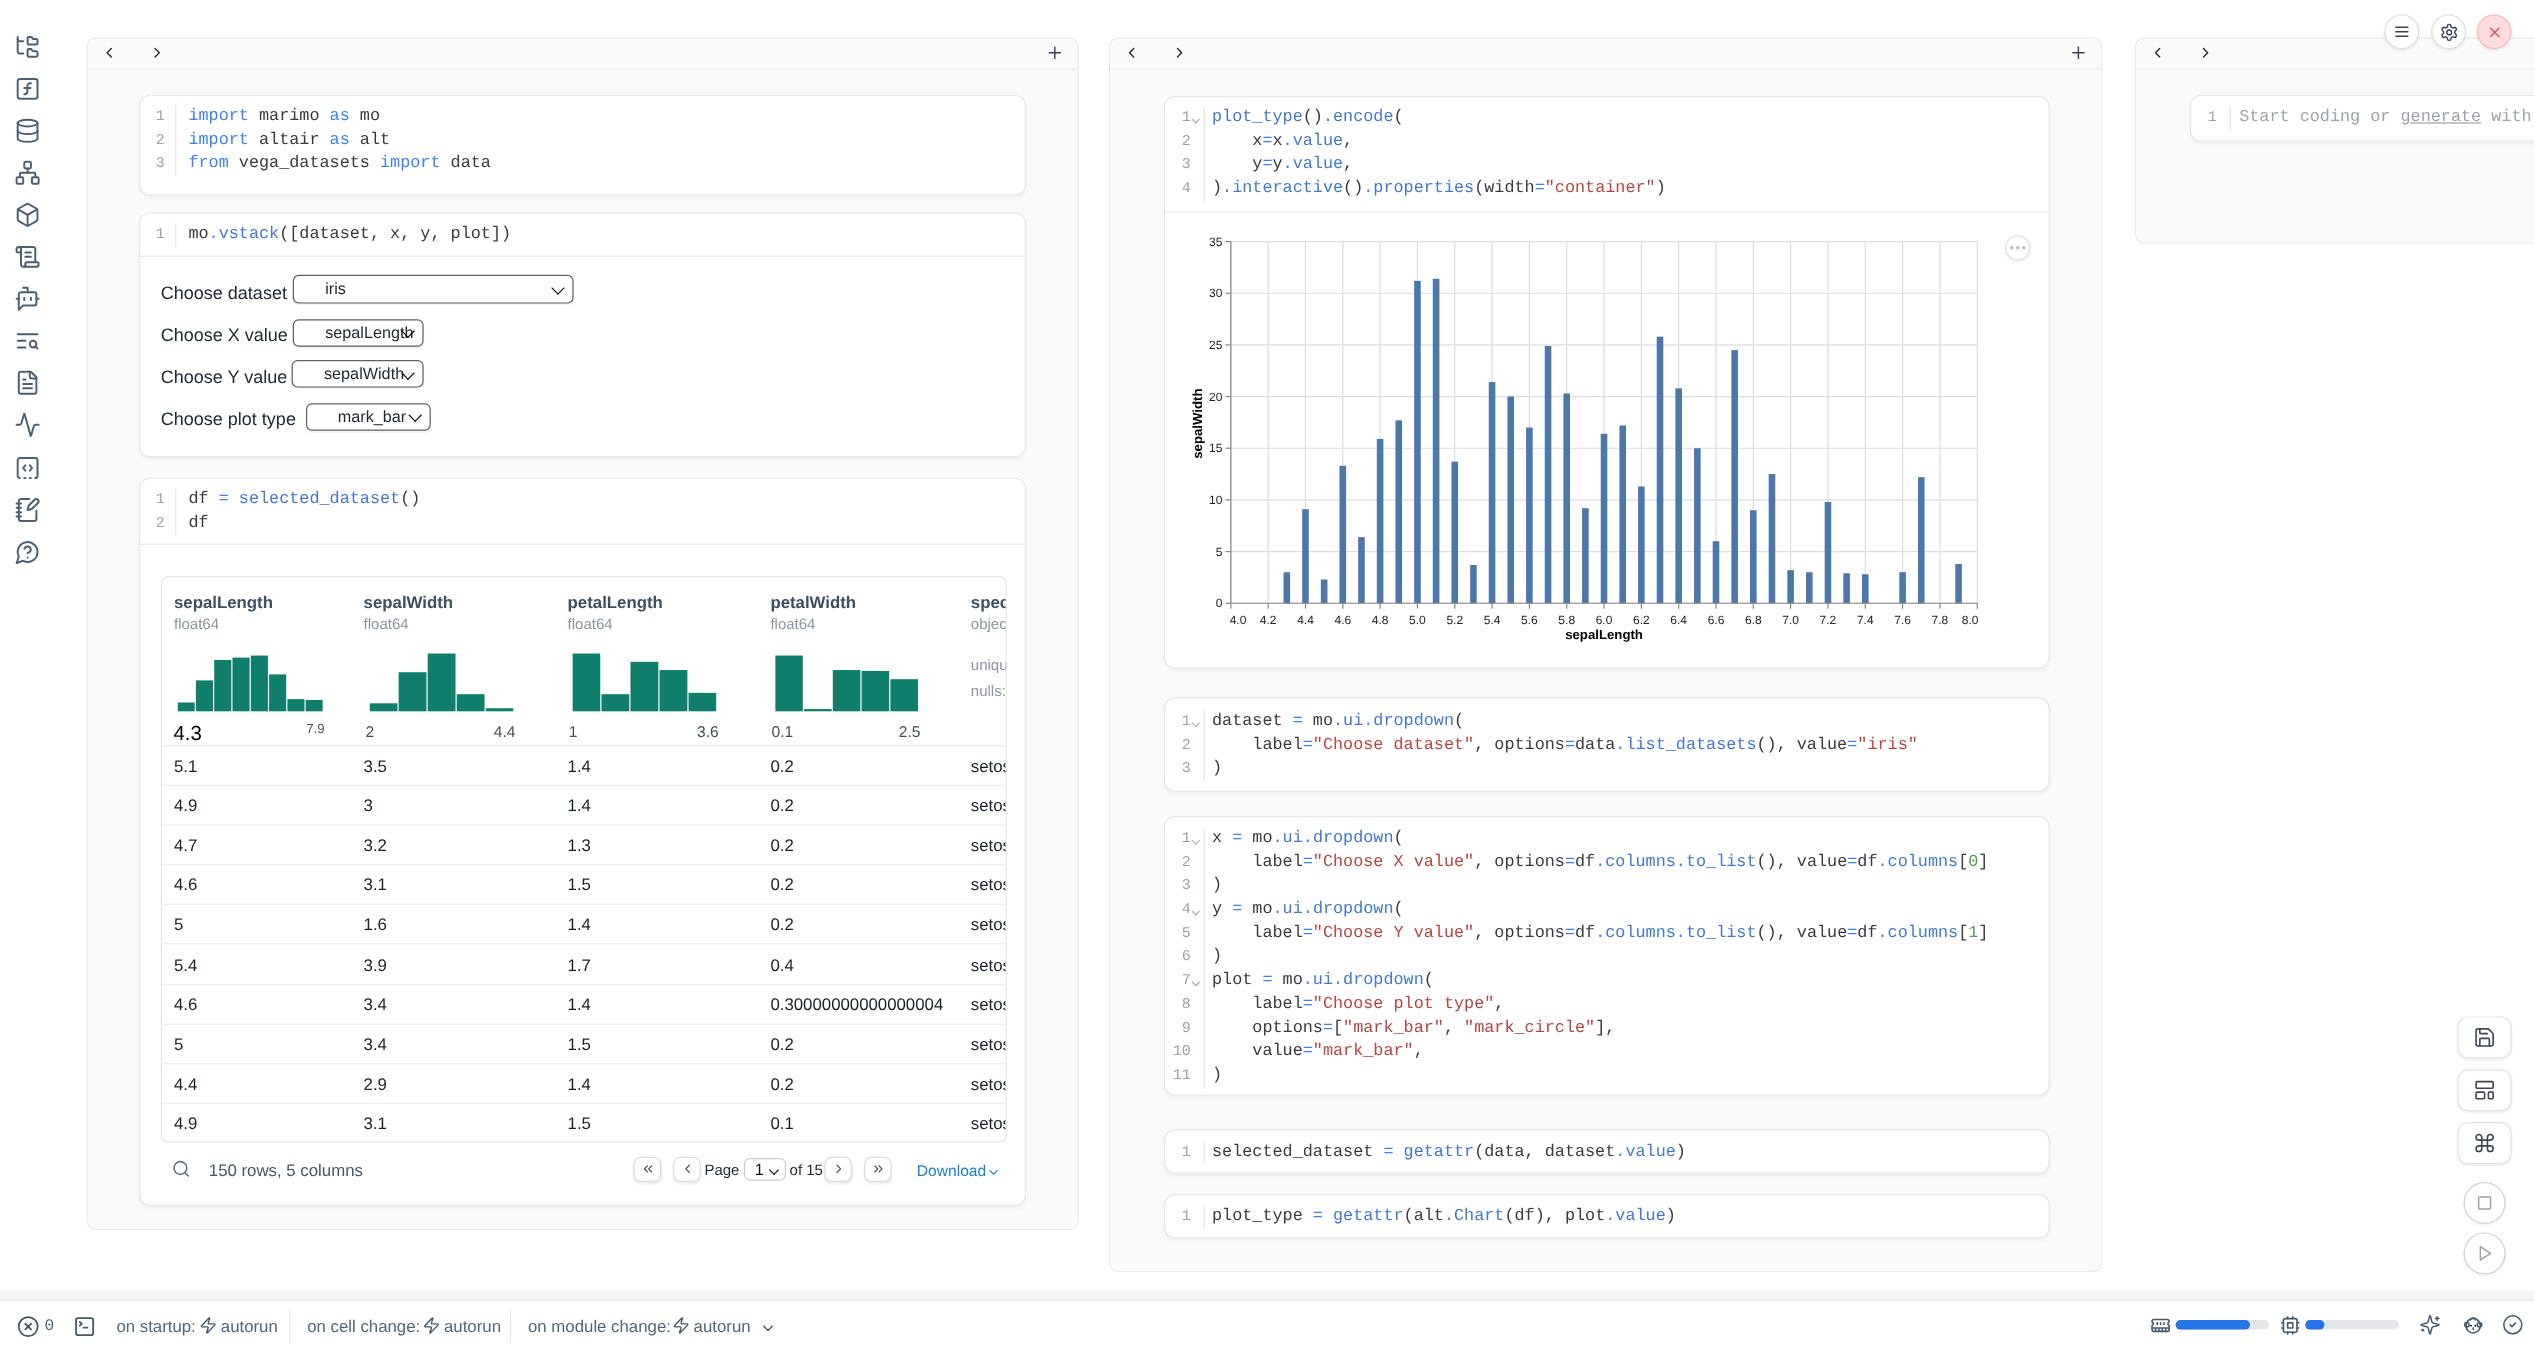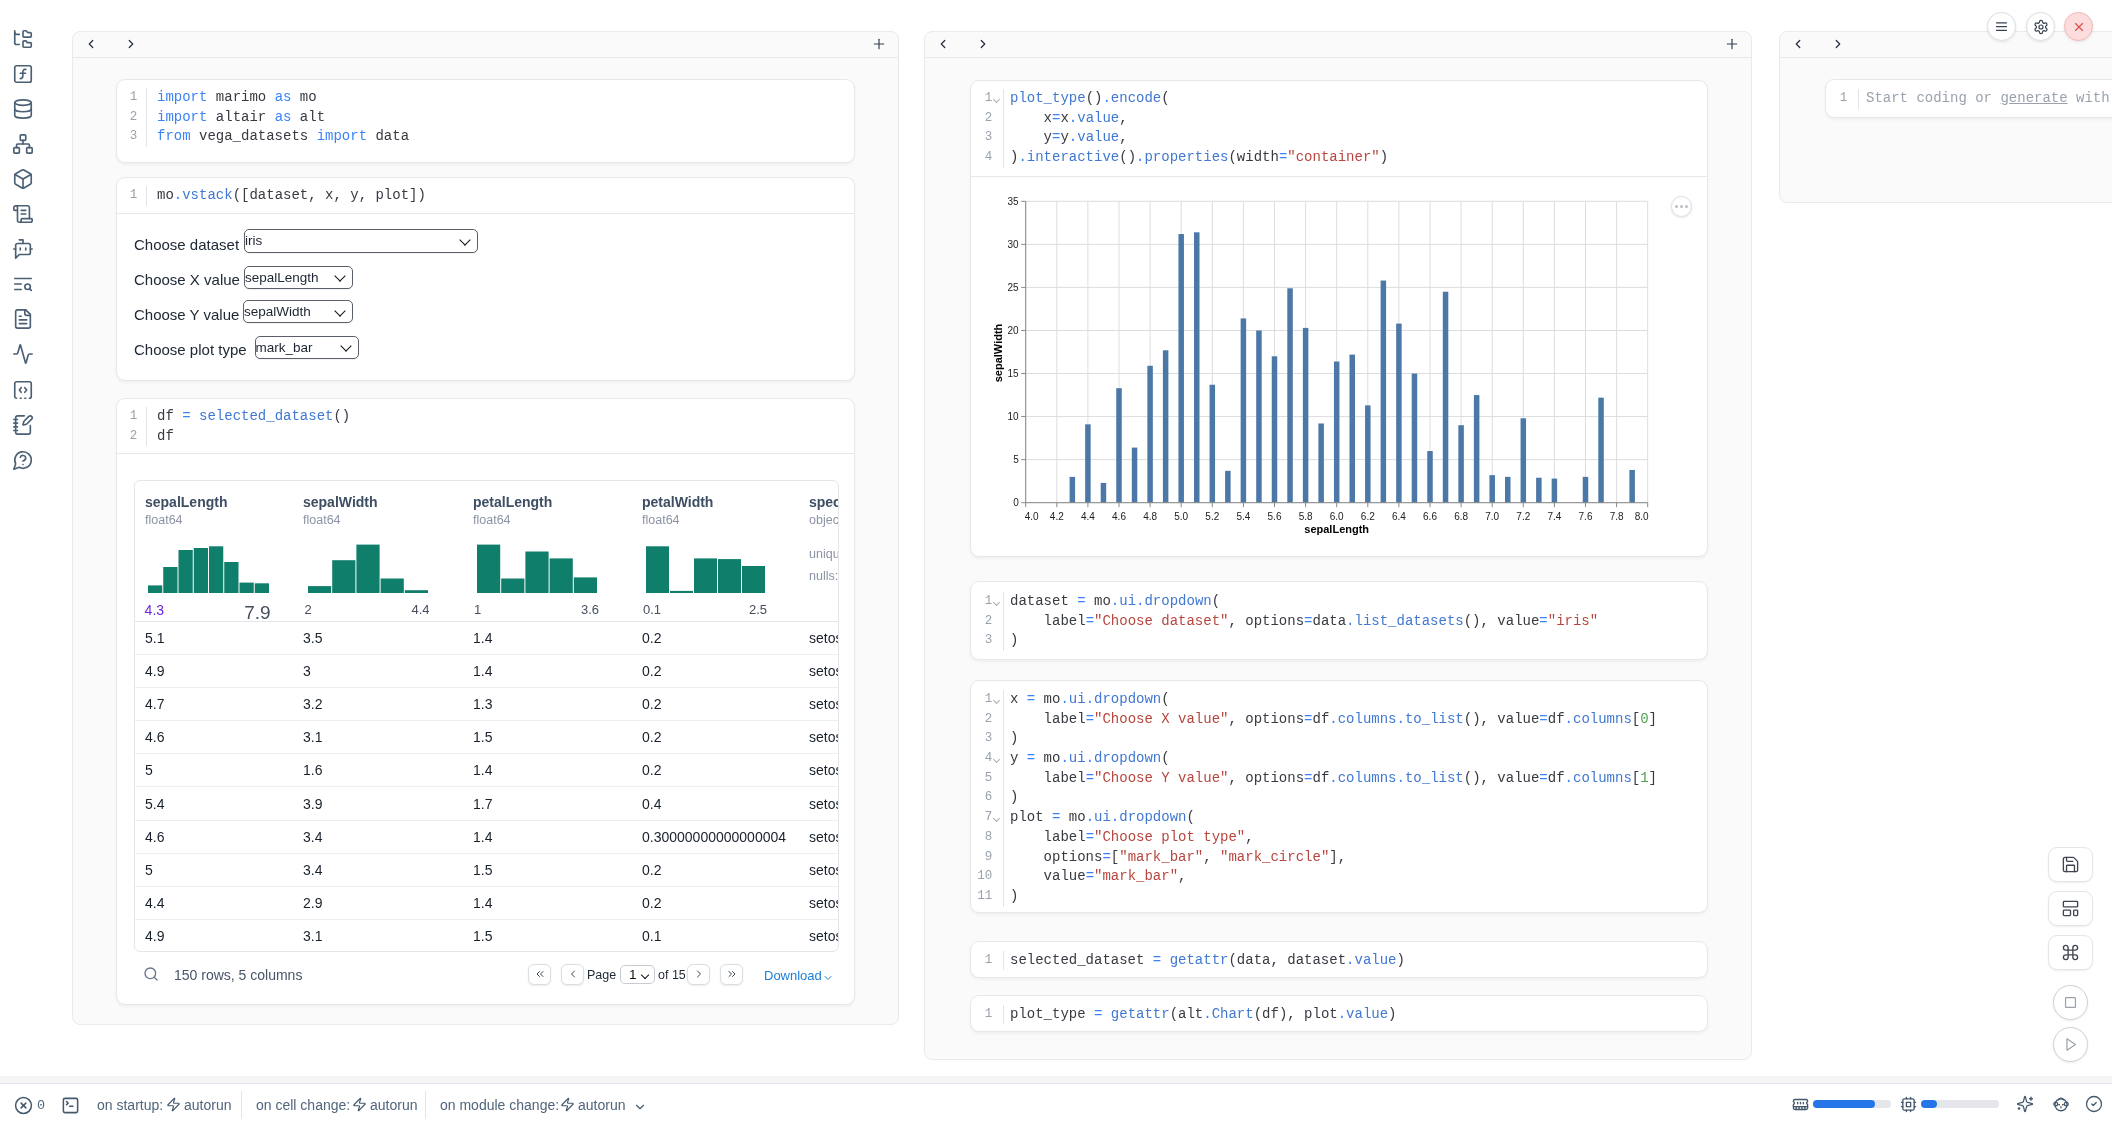--- a/index.html
+++ b/index.html
@@ -11,21 +11,21 @@
 .gut{flex:none;border-right:1px solid #e3e4e7;color:#9aa2ac;font-size:12.5px;text-align:right}
 .gl{display:flex;height:19.7px;align-items:center}
 .gl i{font-style:normal;display:block;text-align:right}
 .gl b{display:block;position:relative}
 .fold{position:absolute;left:2px;top:-2px;width:5px;height:5px;border-left:1.4px solid #a9aeb6;border-bottom:1.4px solid #a9aeb6;transform:rotate(-45deg)}
 .lines{min-width:0}
 .ln{height:19.7px}
 .k{color:#3b82f6}.f{color:#4078d2}.s{color:#b8453e}.n{color:#50a14f}
 .abs{position:absolute}
 .ui-sel{position:absolute;background:#fff;border:1px solid #596068;border-radius:5px;
-  font-size:13.5px;color:#1c2530;display:flex;align-items:center;padding-left:0;
+  font-size:13.5px;color:#1c2530;display:flex;align-items:center;padding-left:26px;
   box-shadow:0 1px 1px rgba(0,0,0,.06)}
 .ui-sel .cv{position:absolute;right:8px;top:50%;margin-top:-5px;width:8px;height:8px;
   border-left:1.9px solid #111;border-bottom:1.9px solid #111;transform:rotate(-45deg) translateY(0);}
 .lbl{position:absolute;font-size:15px;color:#202a36}
 .pgbtn{position:absolute;width:23px;height:21px;border:1px solid #dadde2;border-radius:6px;background:#fff;
   box-shadow:0 1px 2px rgba(0,0,0,.08);display:flex;align-items:center;justify-content:center}
 .circbtn{position:absolute;background:#fff;border:1px solid #dcdfe4;border-radius:50%;
   box-shadow:0 1px 3px rgba(0,0,0,.09);display:flex;align-items:center;justify-content:center}
 .sqbtn{position:absolute;left:2048px;width:45px;height:35px;background:#fff;border:1px solid #e3e5e9;
   border-radius:9px;box-shadow:0 1px 2px rgba(0,0,0,.07);display:flex;align-items:center;justify-content:center}
@@ -181,22 +181,22 @@
         <div class="abs" style="left:12.6px;top:61px;width:121px;height:51px"><svg width="121" height="51">
             <rect x="0.00" y="43.40" width="14.25" height="7.60" fill="#0f7e6b"></rect>
             <rect x="15.25" y="25.00" width="14.25" height="26.00" fill="#0f7e6b"></rect>
             <rect x="30.50" y="8.00" width="14.25" height="43.00" fill="#0f7e6b"></rect>
             <rect x="45.75" y="6.00" width="14.25" height="45.00" fill="#0f7e6b"></rect>
             <rect x="61.00" y="4.30" width="14.25" height="46.70" fill="#0f7e6b"></rect>
             <rect x="76.25" y="20.00" width="14.25" height="31.00" fill="#0f7e6b"></rect>
             <rect x="91.50" y="40.60" width="14.25" height="10.40" fill="#0f7e6b"></rect>
             <rect x="106.75" y="41.30" width="14.25" height="9.70" fill="#0f7e6b"></rect>
           </svg></div>
-        <span class="abs" style="left:9.6px;top:121px;font-size:14px;color:#6d28d9">4.3</span>
-        <span class="abs" style="left:99.6px;top:121px;width:36px;text-align:right;font-size:19px;color:#454e5c">7.9</span>
+        <span class="abs" style="left:9.6px;top:121px;font-size:17px;color:#000000">4.3</span>
+        <span class="abs" style="left:99.6px;top:121px;width:36px;text-align:right;font-size:11px;color:#454e5c">7.9</span>
         <div class="abs" style="left:172.6px;top:61px;width:120px;height:51px"><svg width="120" height="51">
             <rect x="0.00" y="44.10" width="23.20" height="6.90" fill="#0f7e6b"></rect>
             <rect x="24.20" y="18.20" width="23.20" height="32.80" fill="#0f7e6b"></rect>
             <rect x="48.40" y="2.60" width="23.20" height="48.40" fill="#0f7e6b"></rect>
             <rect x="72.60" y="36.50" width="23.20" height="14.50" fill="#0f7e6b"></rect>
             <rect x="96.80" y="48.20" width="23.20" height="2.80" fill="#0f7e6b"></rect>
           </svg></div>
         <span class="abs" style="left:169.6px;top:121px;font-size:13px;color:#454e5c">2</span>
         <span class="abs" style="left:258.6px;top:121px;width:36px;text-align:right;font-size:13px;color:#454e5c">4.4</span>
         <div class="abs" style="left:342px;top:61px;width:120px;height:51px"><svg width="120" height="51">

